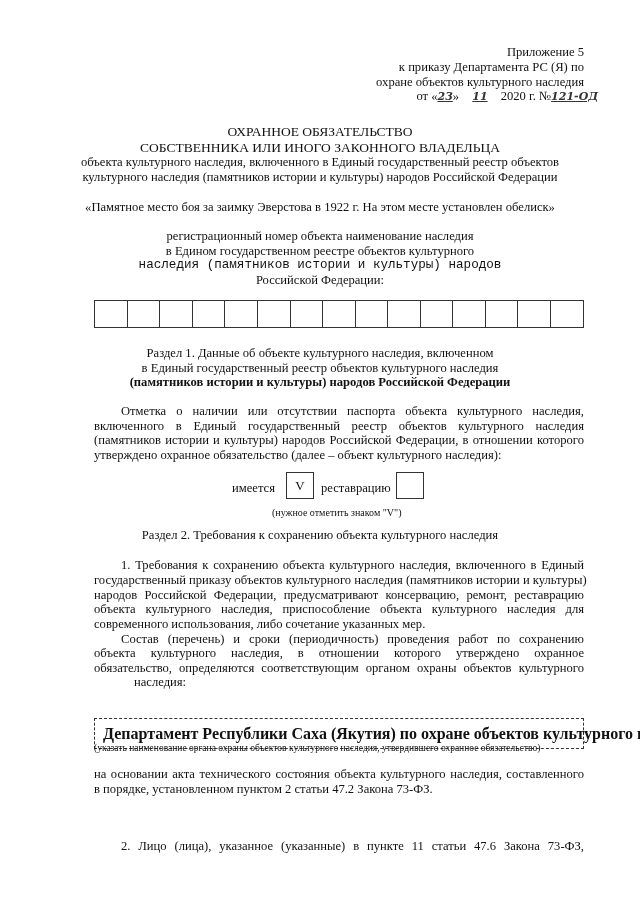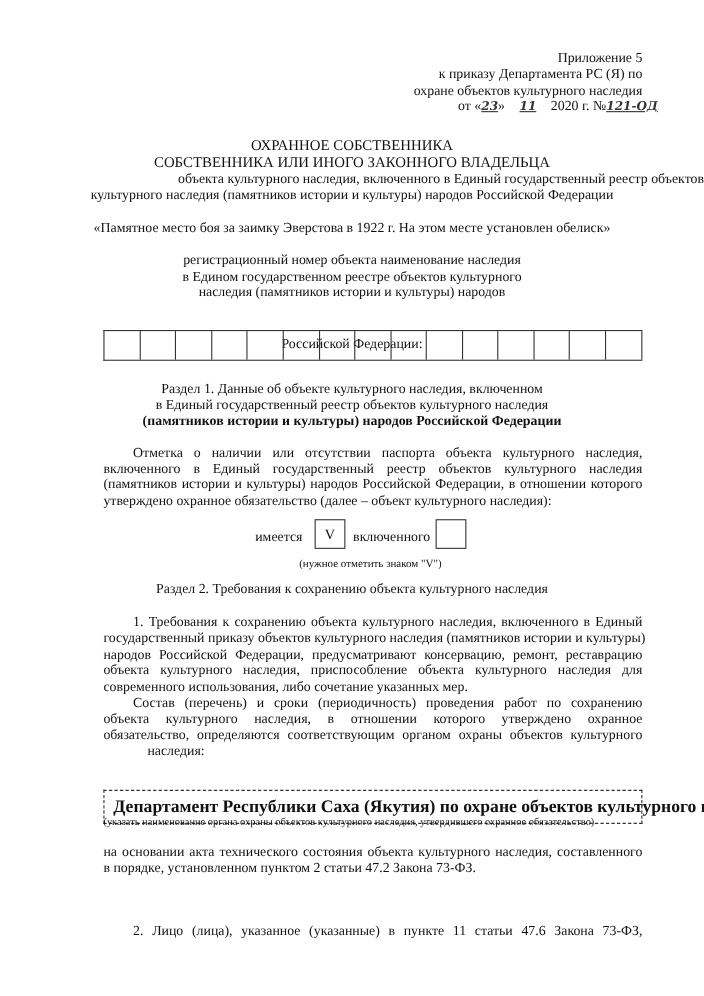--- a/index.html
+++ b/index.html
@@ -22,31 +22,31 @@
 </head>
 <body>
 
 <div class="line right" style="top:45px; left:380px; width:204px;">Приложение 5</div>
 <div class="line right" style="top:60px; left:330px; width:254px;">к приказу Департамента РС (Я) по</div>
 <div class="line right" style="top:75px; left:330px; width:254px;">охране объектов культурного наследия</div>
 <div class="line right" style="top:89px; left:330px; width:268px;">
   <span>от «</span><span class="hand">23</span><span>» </span><span class="hand" style="padding:0 10px;">11</span><span> 2020 г. №</span><span class="hand">121-ОД</span>
 </div>
 
-<div class="line center" style="top:124px; font-size:13.5px;">ОХРАННОЕ СОБСТВЕННИКА</div>
+<div class="line center" style="top:124px; font-size:13.5px;">ОХРАННОЕ ОБЯЗАТЕЛЬСТВО</div>
 <div class="line center" style="top:140px; font-size:13.5px;">СОБСТВЕННИКА ИЛИ ИНОГО ЗАКОННОГО ВЛАДЕЛЬЦА</div>
-<div class="line center" style="top:155px;text-align:right;">объекта культурного наследия, включенного в Единый государственный реестр объектов</div>
+<div class="line center" style="top:155px;">объекта культурного наследия, включенного в Единый государственный реестр объектов</div>
 <div class="line center" style="top:170px;">культурного наследия (памятников истории и культуры) народов Российской Федерации</div>
 
 <div class="line center" style="top:200px;">«Памятное место боя за заимку Эверстова в 1922 г. На этом месте установлен обелиск»</div>
 
 <div class="line center" style="top:229px;">регистрационный номер объекта наименование наследия</div>
 <div class="line center" style="top:244px;">в Едином государственном реестре объектов культурного</div>
-<div class="line center" style="top:258px;">наследия (памятников истории и культуры) народов</div>
-<div class="line center" style="top:273px;margin-top:32px;">Российской Федерации:</div>
+<div class="line center" style="top:258px;font-family:Liberation Mono, monospace;">наследия (памятников истории и культуры) народов</div>
+<div class="line center" style="top:273px;">Российской Федерации:</div>
 
 <div class="regrow">
   <div class="regcell" style="width:33px"></div>
   <div class="regcell" style="width:32px"></div>
   <div class="regcell" style="width:33px"></div>
   <div class="regcell" style="width:32px"></div>
   <div class="regcell" style="width:33px"></div>
   <div class="regcell" style="width:33px"></div>
   <div class="regcell" style="width:32px"></div>
   <div class="regcell" style="width:33px"></div>
@@ -63,21 +63,21 @@
 <div class="line center" style="top:361px;">в Единый государственный реестр объектов культурного наследия</div>
 <div class="line center" style="top:375px;font-weight:bold;">(памятников истории и культуры) народов Российской Федерации</div>
 
 <div class="just" style="top:404px; left:121px; width:463px;">Отметка о наличии или отсутствии паспорта объекта культурного наследия,</div>
 <div class="just" style="top:419px;">включенного в Единый государственный реестр объектов культурного наследия</div>
 <div class="just" style="top:433px;">(памятников истории и культуры) народов Российской Федерации, в отношении которого</div>
 <div class="just justlast" style="top:448px;">утверждено охранное обязательство (далее – объект культурного наследия):</div>
 
 <div class="line" style="top:481px; left:232px;">имеется</div>
 <div class="chk" style="top:472px; left:286px;">V</div>
-<div class="line" style="top:481px; left:321px;">включенного</div>
+<div class="line" style="top:481px; left:321px;">реставрацию</div>
 <div class="chk" style="top:472px; left:396px;"></div>
 <div class="line" style="top:505px; left:272px; font-size:10px;">(нужное отметить знаком "V")</div>
 
 <div class="line center" style="top:528px;">Раздел 2. Требования к сохранению объекта культурного наследия</div>
 
 <div class="just" style="top:558px; left:121px; width:463px;">1.   Требования к сохранению объекта культурного наследия, включенного в Единый</div>
 <div class="just" style="top:573px;">государственный приказу объектов культурного наследия (памятников истории и культуры)</div>
 <div class="just" style="top:588px;">народов Российской Федерации, предусматривают консервацию, ремонт, реставрацию</div>
 <div class="just" style="top:602px;">объекта культурного наследия, приспособление объекта культурного наследия для</div>
 <div class="just justlast" style="top:617px;">современного использования, либо сочетание указанных мер.</div>

